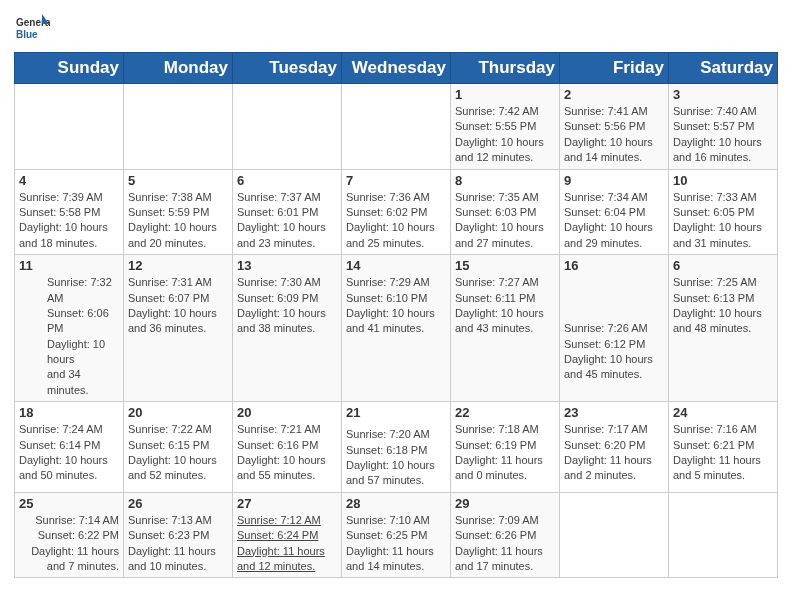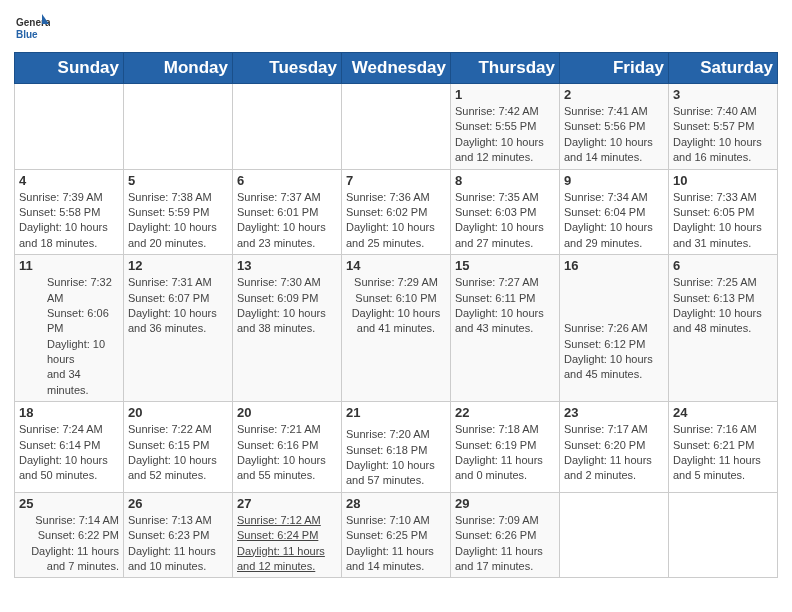--- a/index.html
+++ b/index.html
@@ -209,21 +209,21 @@
           </td>
           <td>
             <span class="day-number">13</span>
             <div class="day-info" style="white-space: pre-line;">Sunrise: 7:30 AM
 Sunset: 6:09 PM
 Daylight: 10 hours
 and 38 minutes.</div>
           </td>
           <td>
             <span class="day-number">14</span>
-            <div class="day-info" style="white-space: pre-line; text-align: center;">Sunrise: 7:29 AM
+            <div class="day-info" style="white-space: pre-line;">Sunrise: 7:29 AM
 Sunset: 6:10 PM
 Daylight: 10 hours
 and 41 minutes.</div>
           </td>
           <td>
             <span class="day-number">15</span>
             <div class="day-info" style="white-space: pre-line;">Sunrise: 7:27 AM
 Sunset: 6:11 PM
 Daylight: 10 hours
 and 43 minutes.</div>

